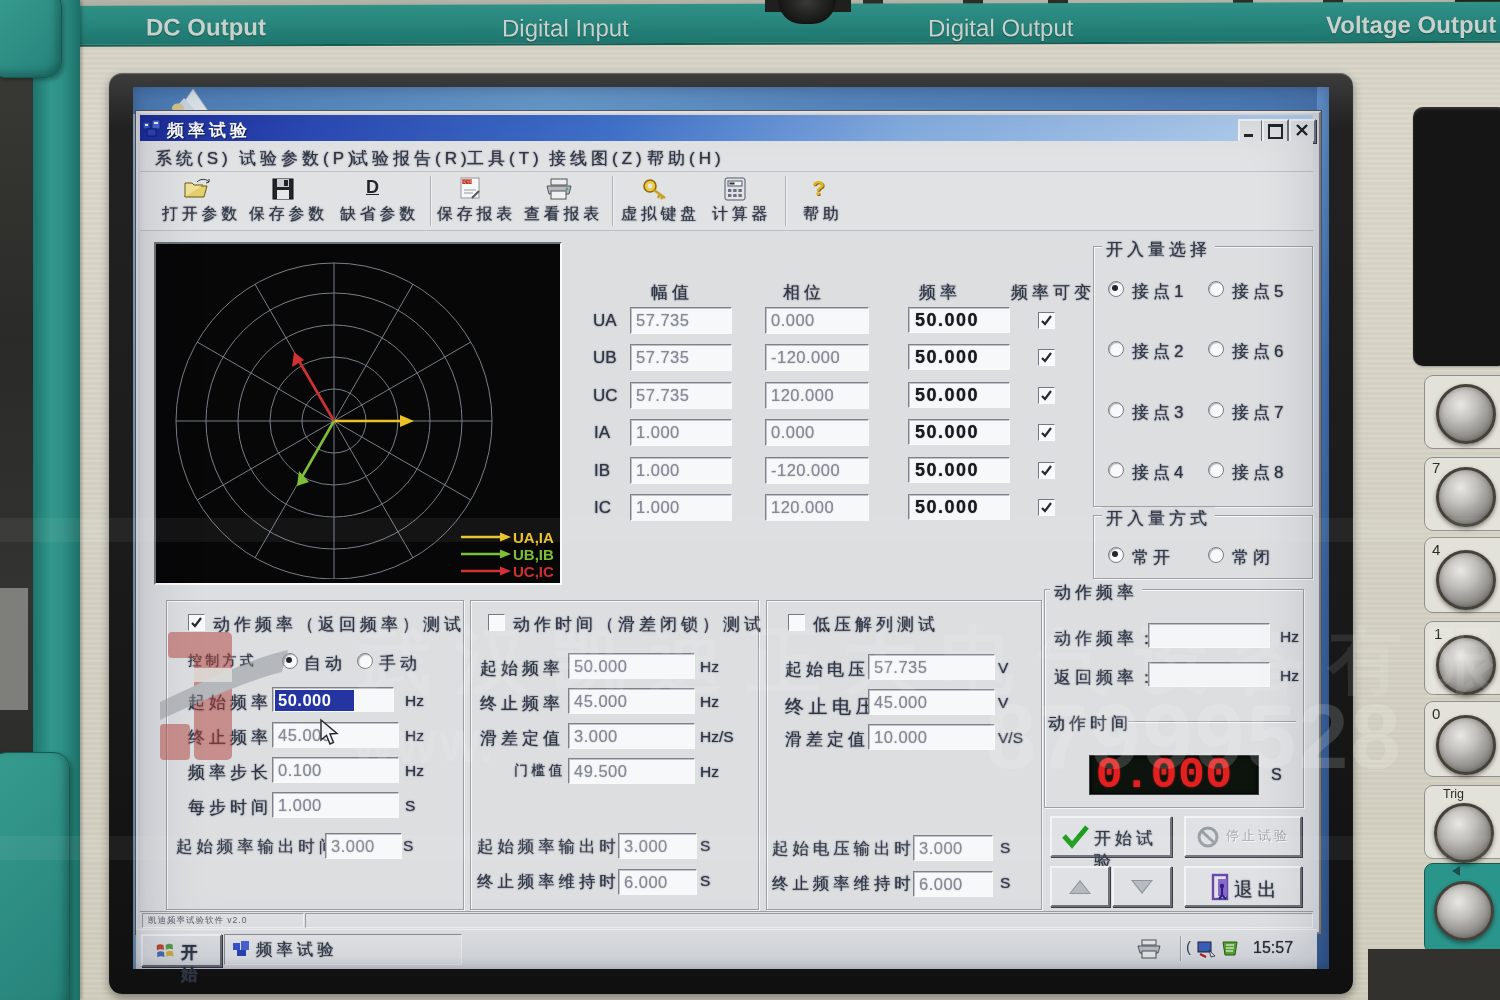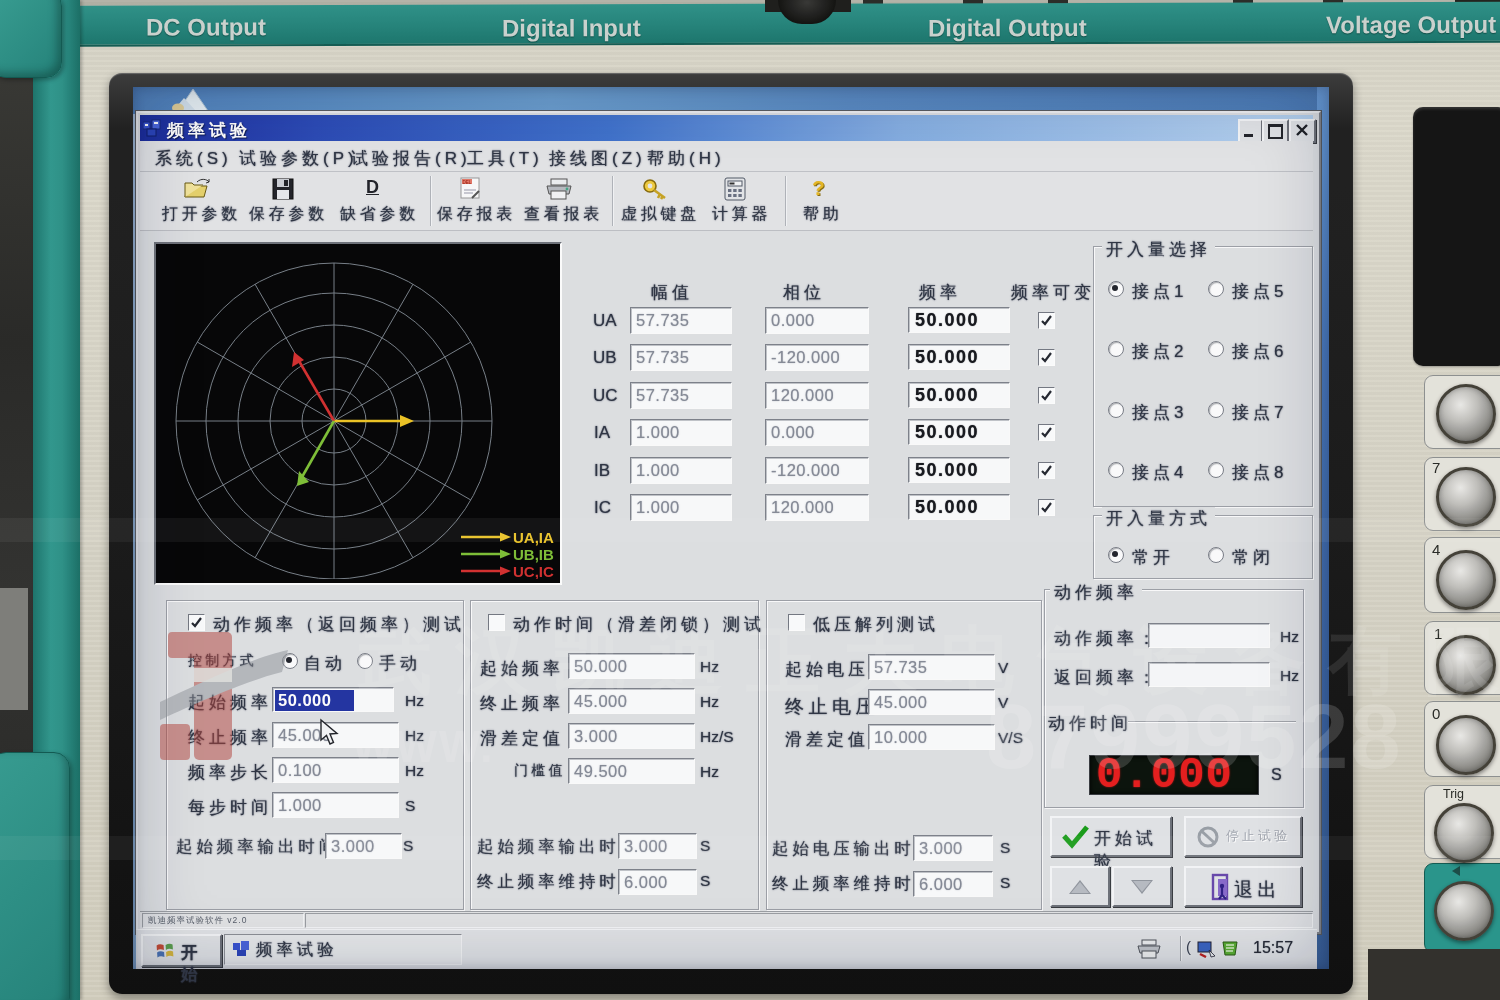--- a/index.html
+++ b/index.html
@@ -28,22 +28,22 @@
 <div class="ab" style="left:0;top:0;width:1500px;height:6px;background:#6b6f66;opacity:.3"></div>
 <div class="ab" style="left:863px;top:0;width:20px;height:7px;background:#2c2e2a"></div>
 <div class="ab" style="left:963px;top:0;width:20px;height:7px;background:#2c2e2a"></div>
 <div class="ab" style="left:1048px;top:0;width:20px;height:7px;background:#2c2e2a"></div>
 <div class="ab" style="left:1233px;top:0;width:20px;height:7px;background:#2c2e2a"></div>
 <div class="ab" style="left:1323px;top:0;width:20px;height:7px;background:#2c2e2a"></div>
 <div class="ab" style="left:1455px;top:0;width:45px;height:10px;background:#23251f;border-radius:0 0 6px 6px"></div>
 
 <div class="ab" style="left:-4px;top:6px;width:1510px;height:39px;background:linear-gradient(180deg,#2e948a,#23867c 55%,#1b796f);border-bottom:2px solid #135e55;transform:rotate(-0.16deg);transform-origin:0 50%">
 <div class="ab" style="left:150px;top:8px;font-size:24px;font-weight:bold;color:#ccd4d0;text-shadow:0 1px 1px rgba(0,40,35,.5)">DC Output</div>
-<div class="ab" style="left:506px;top:10px;font-size:24px;font-weight:bold;color:#ccd4d0;text-shadow:0 1px 1px rgba(0,40,35,.5)">Digital Input</div>
-<div class="ab" style="left:932px;top:11px;font-size:24px;font-weight:bold;color:#ccd4d0;text-shadow:0 1px 1px rgba(0,40,35,.5)">Digital Output</div>
+<div class="ab" style="left:506px;top:10px;font-size:24px;font-weight:normal;color:#ccd4d0;text-shadow:0 1px 1px rgba(0,40,35,.5)">Digital Input</div>
+<div class="ab" style="left:932px;top:11px;font-size:24px;font-weight:normal;color:#ccd4d0;text-shadow:0 1px 1px rgba(0,40,35,.5)">Digital Output</div>
 <div class="ab" style="left:1330px;top:9px;font-size:24px;font-weight:bold;color:#ccd4d0;text-shadow:0 1px 1px rgba(0,40,35,.5)">Voltage Output</div>
 </div>
 
 <div class="ab" style="left:765px;top:0;width:86px;height:12px;background:#1f1f1d"></div>
 <div class="ab" style="left:778px;top:0;width:58px;height:24px;background:radial-gradient(ellipse at 50% 10%,#3a3a38,#141412 70%);border-radius:0 0 26px 26px"></div>
 
 <div class="ab" style="left:0;top:60px;width:33px;height:706px;background:linear-gradient(180deg,#3a3a36,#2b2b29 40%,#343432 75%,#2e2e2c)"></div>
 <div class="ab" style="left:0;top:588px;width:28px;height:122px;background:#8e8e8a;opacity:.85"></div>
 
 <div class="ab" style="left:33px;top:0;width:47px;height:1000px;background:linear-gradient(90deg,#1c776d,#2f9a90 38%,#2c948a 62%,#1a7268);box-shadow:2px 0 3px rgba(0,0,0,.25)"></div>

